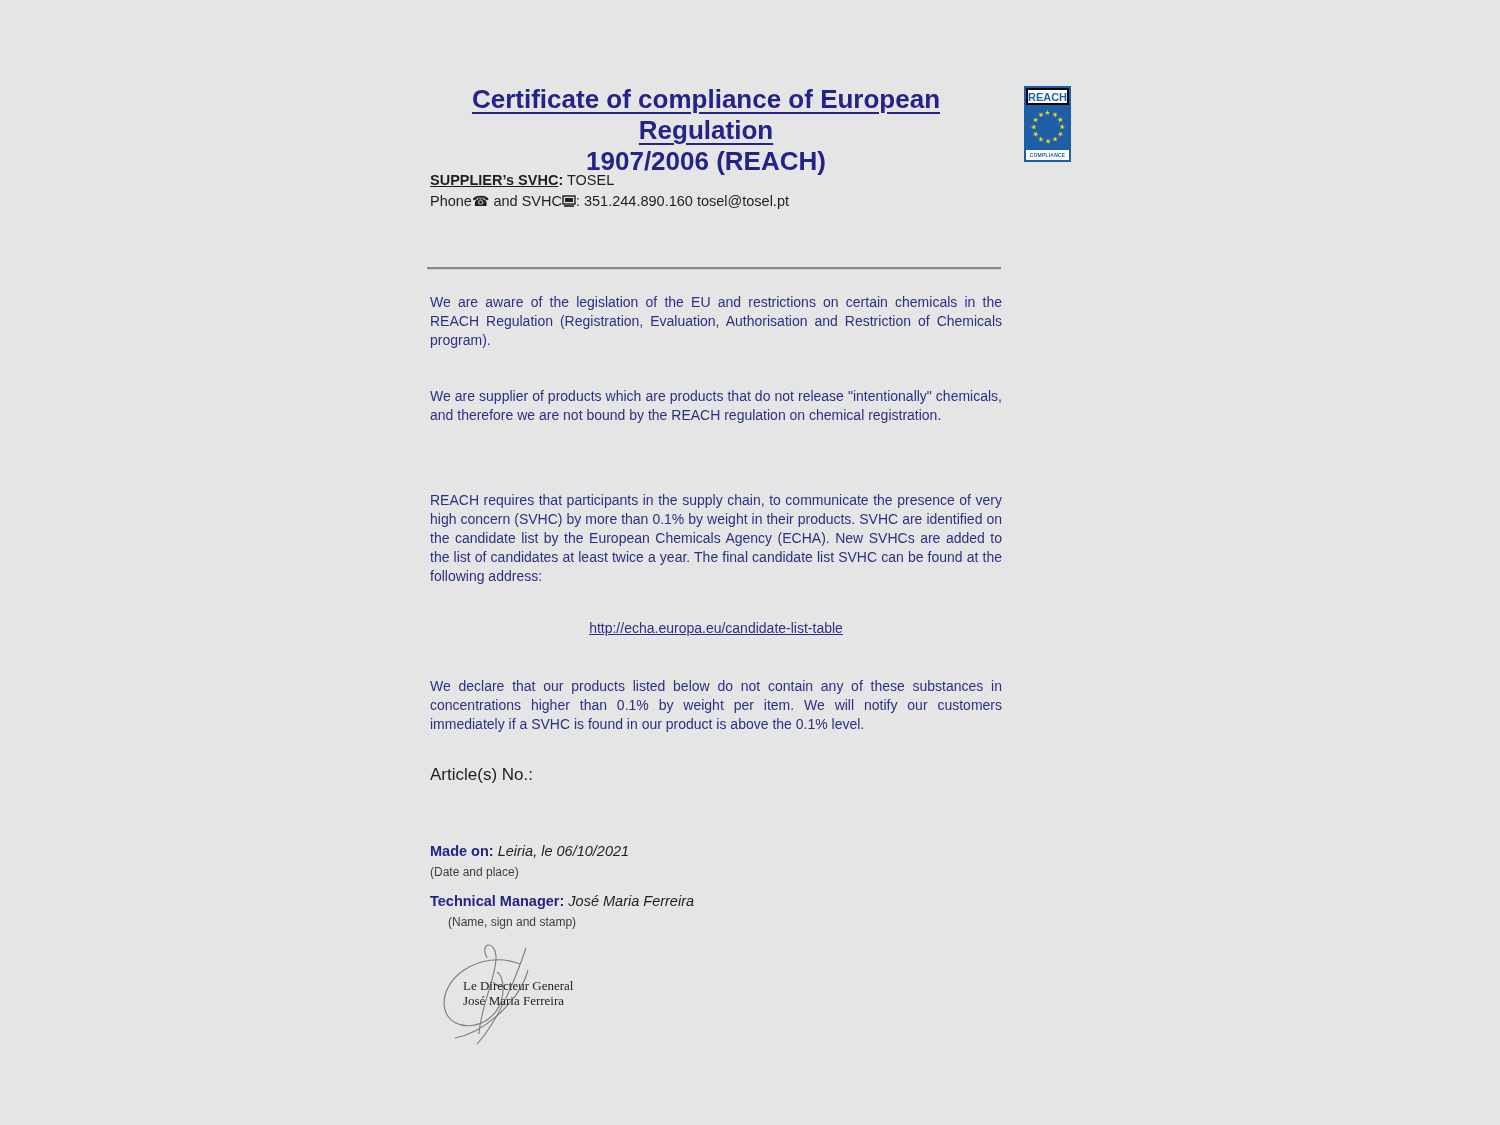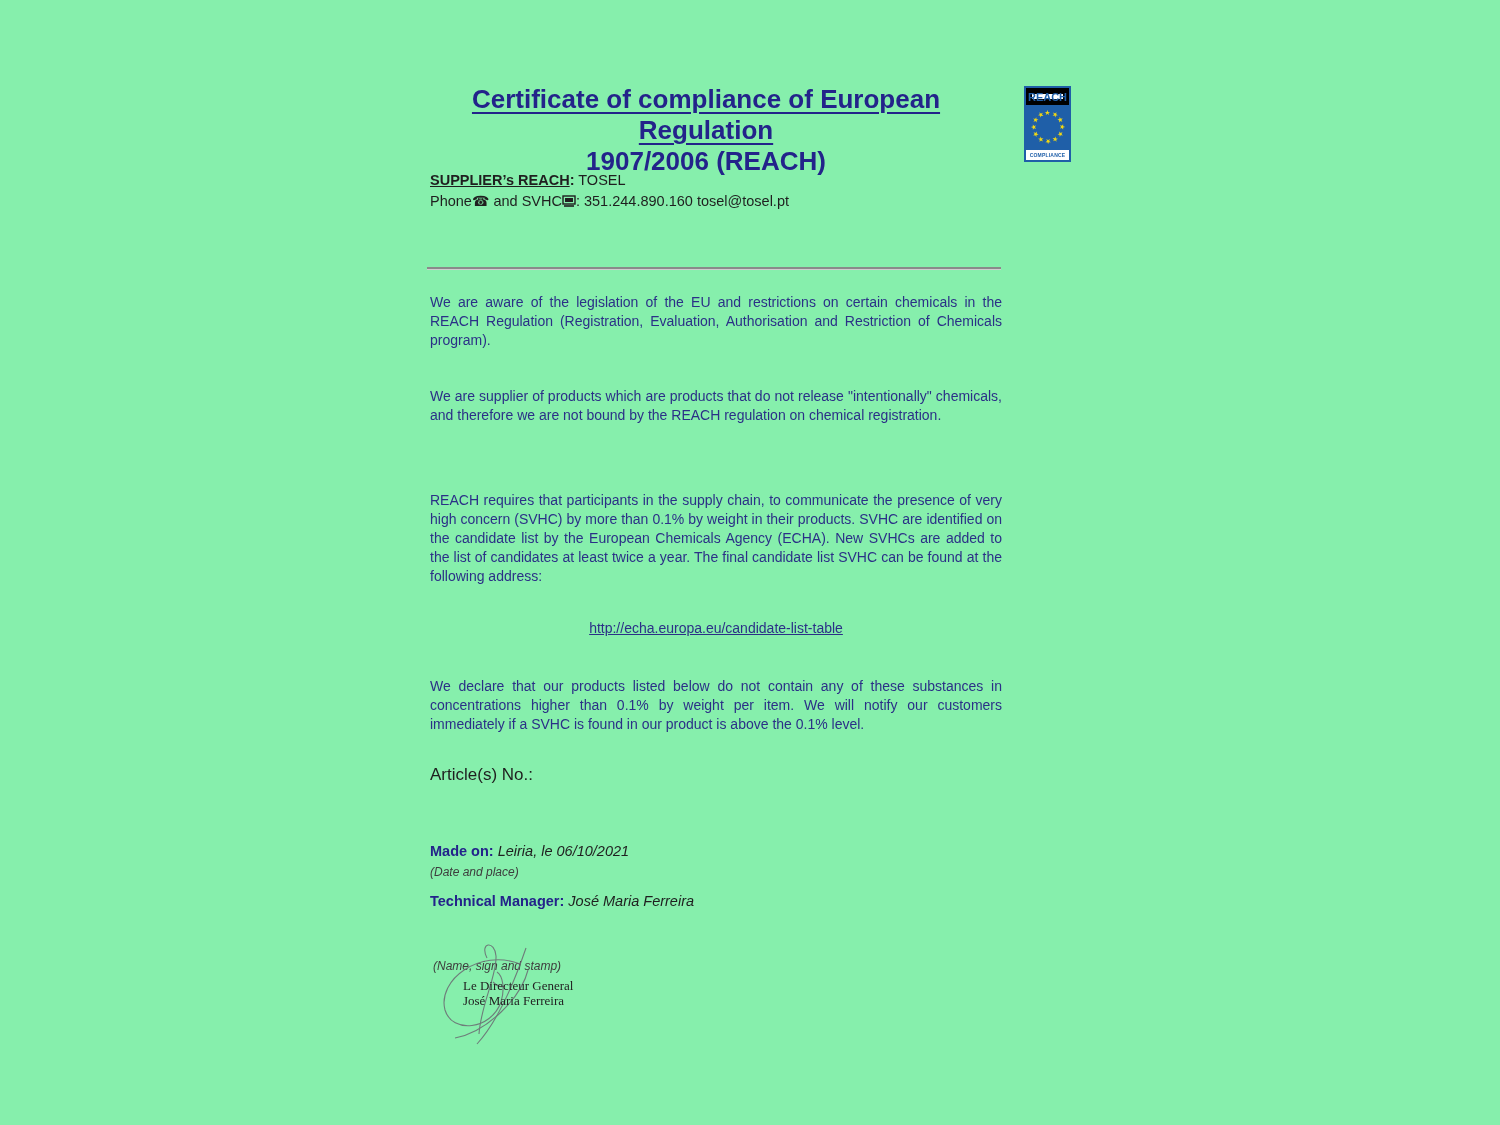--- a/index.html
+++ b/index.html
@@ -1,20 +1,20 @@
 <!DOCTYPE html>
 <html><head>
 <meta charset="utf-8">
 <style>
   * { margin:0; padding:0; box-sizing:border-box; }
   html,body { background:#ffffff; }
   .page {
     position:relative;
     width:1500px; height:1125px;
-    background:#86efac;
+    background:#e5e5e5;
     overflow:hidden;
     font-family:"Liberation Sans", sans-serif;
     color:#1a1a1a;
   }
   
   .title-block {
     position:absolute; left:430px; top:84px; width:552px;
     text-align:center;
     color:#23238a;
     font-weight:bold;
@@ -24,21 +24,21 @@
   .title-line1 { text-decoration:underline; text-decoration-thickness:2px; text-underline-offset:4px; }
   
   .reach-logo {
     position:absolute; left:1024px; top:86px;
     width:47px; height:76px;
     background:#1f5fa8;
     padding:2px;
     display:flex; flex-direction:column;
   }
   .reach-logo .logo-top {
-    background:#ffffff; border:6px solid #000000;
+    background:#ffffff; border:2px solid #000000;
     height:17px; display:flex; align-items:center; justify-content:center;
     color:#1f5fa8; font-weight:bold; font-size:11px; letter-spacing:0;
   }
   .reach-logo .logo-stars {
     position:relative; flex:1;
   }
   .reach-logo .logo-stars .star {
     position:absolute; left:50%; top:50%;
     width:8px; height:8px; margin-left:-4px; margin-top:-5px;
     color:#f2d713; font-size:7px; line-height:8px; text-align:center;
@@ -83,24 +83,24 @@
     position:absolute; left:430px; top:765px; width:572px;
     color:#1f1f1f; font-size:17px;
   }
   
   .made-on   { position:absolute; left:430px; top:843px; font-size:14.5px; }
   .tech-mgr  { position:absolute; left:430px; top:893px; font-size:14.5px; }
   .navy-label { color:#23238a; font-weight:bold; }
   .italic-val { color:#1f1f1f; font-style:italic; font-family:"Liberation Sans", sans-serif; }
   .note {
     position:absolute; left:430px;
-    color:#3d3d3d; font-style:italic; font-size:12px;
+    color:#3d3d3d; font-size:12px;
   }
   .note-date { top:865px; }
-  .note-name { left:433px; top:915px;margin-top:44px; }
+  .note-name { left:448px; top:915px; }
   .signature-wrap { position:absolute; left:425px; top:942px; width:200px; height:115px; }
   .signature-svg { position:absolute; left:0; top:0; }
   .stamp-text {
     position:absolute; left:38px; top:36px;
     font-family:"Liberation Serif", serif;
     font-size:13px; line-height:15px; color:#222222;
     white-space:nowrap;
   }
 </style>
 </head>
@@ -127,21 +127,21 @@
         <span class="star" style="color: rgb(242, 215, 19); transform: rotate(240deg) translateY(-14px);">★</span>
         <span class="star" style="color: rgb(242, 215, 19); transform: rotate(270deg) translateY(-14px);">★</span>
         <span class="star" style="color: rgb(242, 215, 19); transform: rotate(300deg) translateY(-14px);">★</span>
         <span class="star" style="color: rgb(242, 215, 19); transform: rotate(330deg) translateY(-14px);">★</span>
       </div>
     <div class="logo-bottom">COMPLIANCE</div>
   </div>
 
   <div class="supplier">
     <div class="line">
-      <span class="supplier-label"><span class="u">SUPPLIER’s REACH</span><span>:</span></span><span> TOSEL</span>
+      <span class="supplier-label"><span class="u">SUPPLIER’s SVHC</span><span>:</span></span><span> TOSEL</span>
     </div>
     <div class="line">
       <span>Phone</span><span class="inline-icon">☎</span><span> and SVHC</span><svg class="computer-icon-svg" width="14" height="13" viewBox="0 0 14 13">
           <rect x="1" y="1" width="12" height="8" fill="none" stroke="#1f1f1f" stroke-width="1.4"></rect>
           <rect x="3" y="3" width="8" height="4" fill="#1f1f1f"></rect>
           <rect x="2" y="10.2" width="10" height="1.6" fill="#1f1f1f"></rect>
         </svg><span>: 351.244.890.160 tosel@tosel.pt</span>
     </div>
   </div>
 

